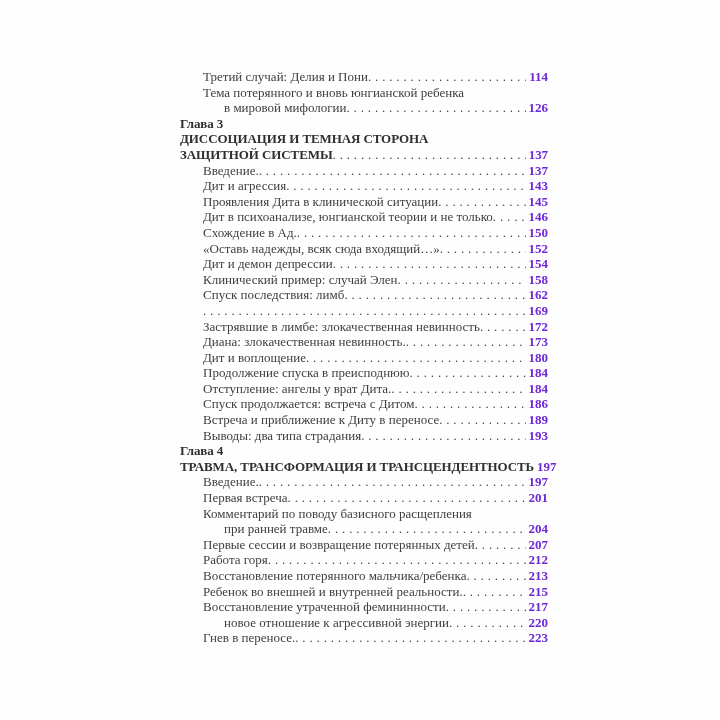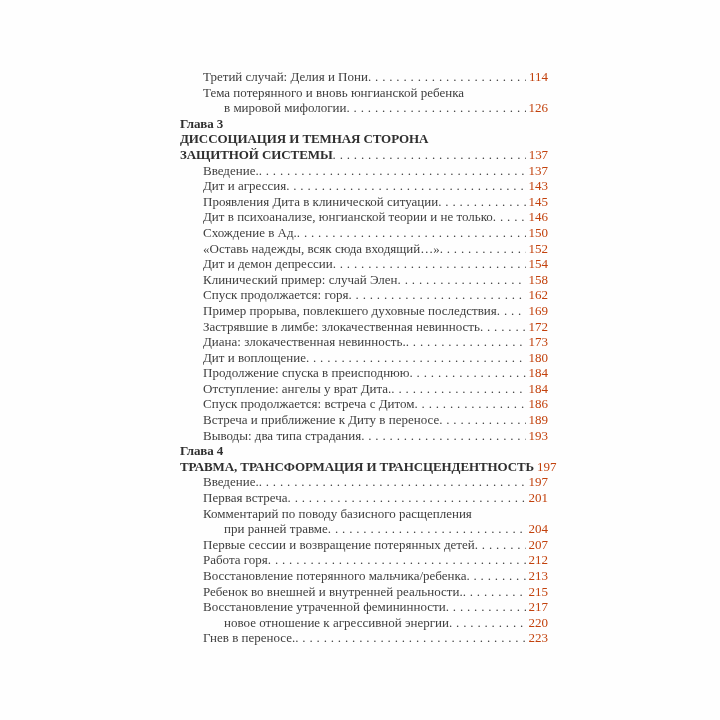--- a/index.html
+++ b/index.html
@@ -51,22 +51,22 @@
     letter-spacing: 0.3px;
     font-weight: normal;
     color: #464646;
   }
   .dots::after {
     content: " . . . . . . . . . . . . . . . . . . . . . . . . . . . . . . . . . . . . . . . . . . . . . . . . . . . . . . . . . . . . . . . . . . . . . . . . . . . . . . . . . . . . . . . . . . . .";
   }
   .pnum {
     white-space: nowrap;
     margin-left: 3px;
-    font-weight: normal;
-    color: #c2410c;
+    font-weight: bold;
+    color: #6d28d9;
   }
 </style>
 </head>
 <body>
 
 <div class="book-page">
   <div class="toc-column">
       <div class="row entry">
         <span class="label">Третий случай: Делия и Пони</span>
         <span class="dots"></span>
@@ -125,26 +125,25 @@
         <span class="label">Дит и демон депрессии</span>
         <span class="dots"></span>
         <span class="pnum">154</span>
       </div>
       <div class="row entry">
         <span class="label">Клинический пример: случай Элен</span>
         <span class="dots"></span>
         <span class="pnum">158</span>
       </div>
       <div class="row entry">
-        <span class="label">Спуск продолжается: горя</span>
+        <span class="label">Спуск последствия: лимб</span>
         <span class="dots"></span>
         <span class="pnum">162</span>
       </div>
       <div class="row entry">
-        <span class="label">Пример прорыва, повлекшего духовные последствия</span>
         <span class="dots"></span>
         <span class="pnum">169</span>
       </div>
       <div class="row entry">
         <span class="label">Застрявшие в лимбе: злокачественная невинность</span>
         <span class="dots"></span>
         <span class="pnum">172</span>
       </div>
       <div class="row entry">
         <span class="label">Диана: злокачественная невинность.</span>

